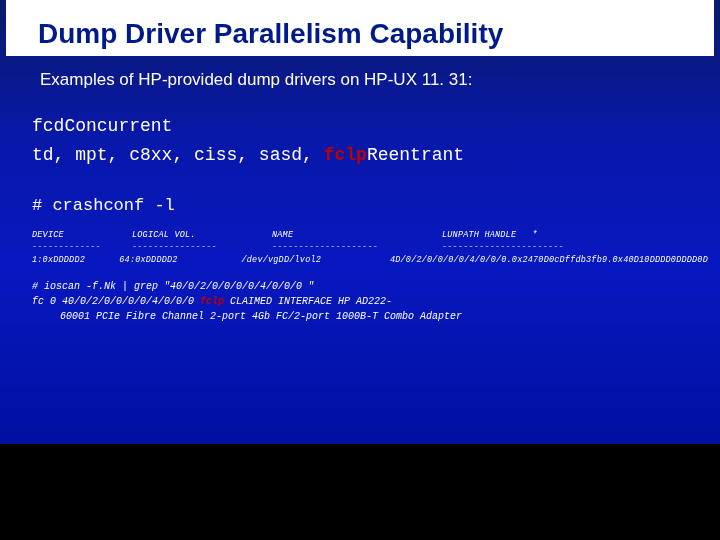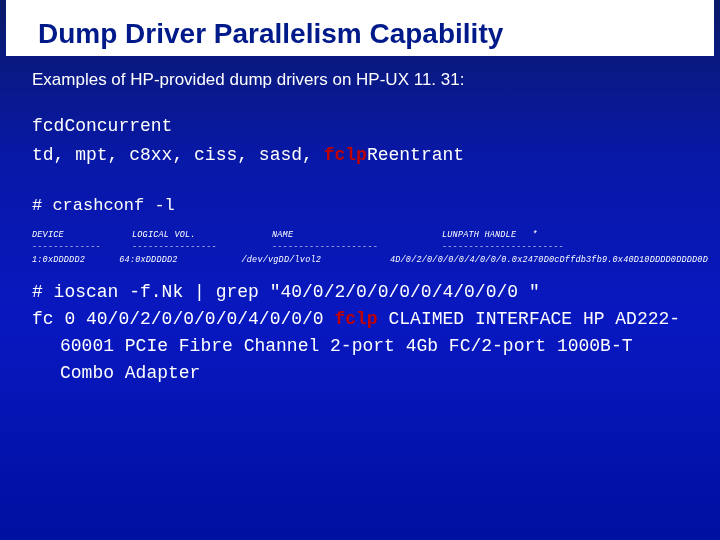--- a/index.html
+++ b/index.html
@@ -5,38 +5,38 @@
   html, body {
     margin: 0;
     padding: 0;
     width: 720px;
     height: 540px;
     overflow: hidden;
     background: #000;
   }
   .slide {
     width: 720px;
-    height: 540px;
+    height: 444px;
     background: linear-gradient(to bottom, #0a1a6a 0%, #0818a8 30%, #0818c0 60%, #0010a0 100%);
     position: relative;
     box-sizing: border-box;
     padding: 0;
     color: #fff;
     font-family: Arial, Helvetica, sans-serif;
   }
   .title-block {
     background: #fff;
     color: #001a8a;
     padding: 18px 24px 6px 32px;
     font-size: 28px;
     font-weight: bold;
     margin: 0 6px 0 6px;
   }
   .subtitle {
-    padding: 14px 24px 0 32px;
+    padding: 14px 24px 0 40px;
     font-size: 17px;
     color: #fff;
   }
   .driver-rows {
     padding: 22px 24px 0 32px;
     font-family: "Courier New", monospace;
     font-size: 18px;
     line-height: 1.6;
   }
   .driver-row {
@@ -65,22 +65,23 @@
     font-style: italic;
   }
   .col-dev { width: 100px; }
   .col-log { width: 140px; }
   .col-name { width: 170px; }
   .col-lun { flex: 1; }
   .star { color: #fff; }
   .ioscan-block {
     padding: 12px 24px 0 32px;
     font-family: "Courier New", monospace;
-    font-size: 18px;
+    font-size: 10px;
     line-height: 1.5;
+    font-style: italic;
   }
   .ioscan-result {
     padding-left: 0;
   }
   .small-indent { padding-left: 28px; }
 </style>
 </head>
 <body>
 
 <div class="slide">

